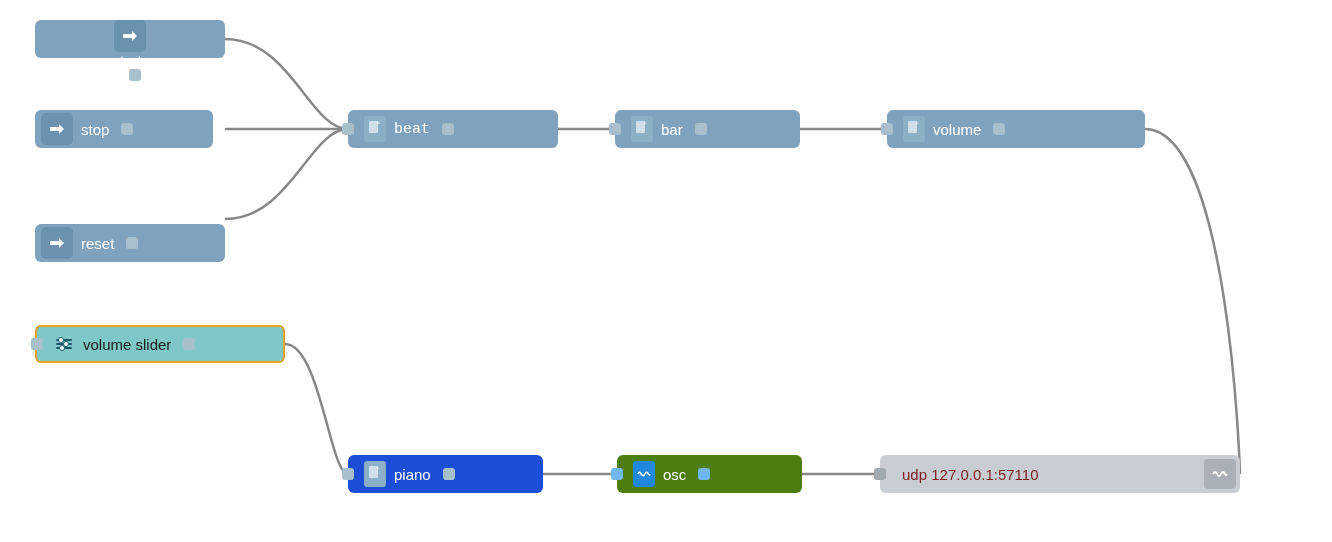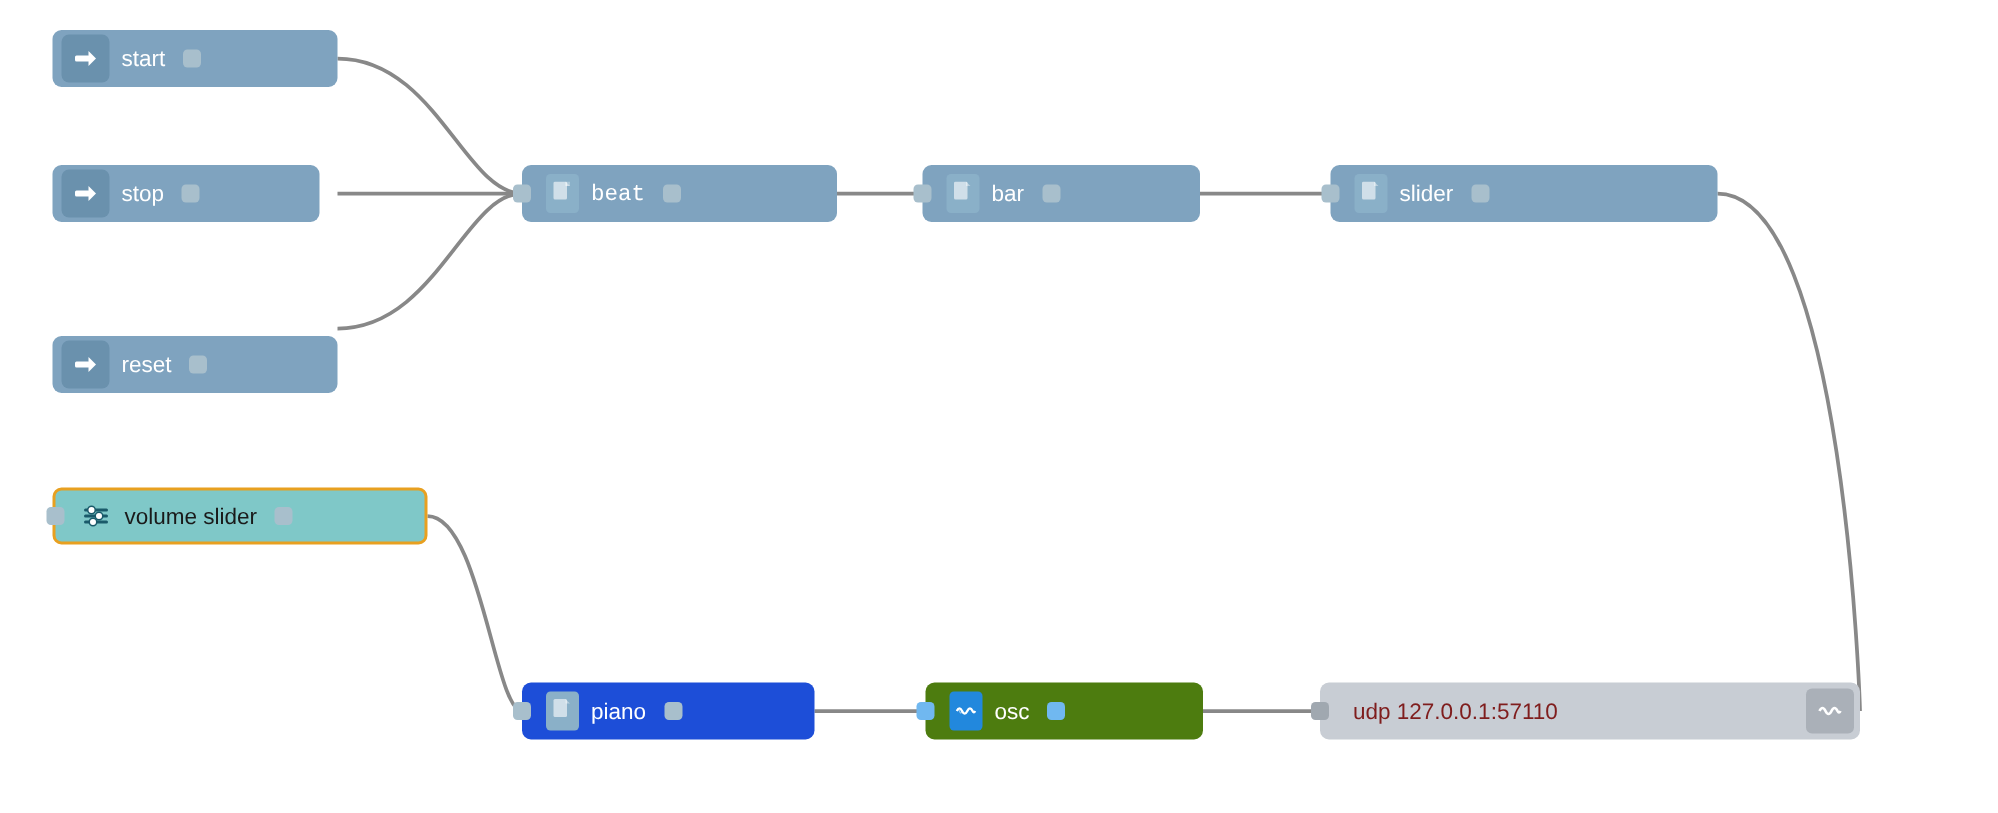--- a/index.html
+++ b/index.html
@@ -162,21 +162,21 @@
 
     <path d="M 1145 129 C 1230 129, 1240 474, 1240 474" stroke="#888" stroke-width="2.5" fill="none"></path>
 
     <path d="M 285 344 C 320 344, 330 474, 348 474" stroke="#888" stroke-width="2.5" fill="none"></path>
 
     <path d="M 543 474 C 572 474, 587 474, 617 474" stroke="#888" stroke-width="2.5" fill="none"></path>
 
     <path d="M 802 474 C 830 474, 850 474, 880 474" stroke="#888" stroke-width="2.5" fill="none"></path>
   </svg>
 
-  <div class="node node-trigger" style="left:35px; top:20px; width:190px;">
+  <div class="node node-trigger" style="left:35px; top:20px; width:190px;flex-direction:column;">
     <div class="trigger-btn">
       <svg width="16" height="16" viewBox="0 0 16 16">
         <rect x="1" y="6" width="10" height="4" rx="1" fill="white"></rect>
         <polygon points="10,3 15,8 10,13" fill="white"></polygon>
       </svg>
     </div>
     <span class="node-label">start</span>
     <div class="node-port right"></div>
   </div>
 
@@ -228,21 +228,21 @@
   </div>
 
   <div class="node" style="left:887px; top:110px; width:258px;">
     <div class="node-port left"></div>
     <div class="node-icon">
       <svg viewBox="0 0 14 16" fill="none">
         <rect x="1" y="0" width="9" height="12" rx="1" fill="rgba(255,255,255,0.6)"></rect>
         <path d="M 9 0 L 12 3 L 9 3 Z" fill="rgba(255,255,255,0.4)"></path>
       </svg>
     </div>
-    <span class="node-label">slider</span>
+    <span class="node-label">volume</span>
     <div class="node-port right"></div>
   </div>
 
   <div class="node node-volume" style="left:35px; top:325px; width:250px;">
     <div class="node-port left" style="background:#a8bfcc; margin-left:-6px; margin-right:4px;"></div>
     <div class="slider-icon">
       <svg width="18" height="18" viewBox="0 0 18 18">
         <line x1="2" y1="5" x2="16" y2="5" stroke="#1a5a6a" stroke-width="2" stroke-linecap="round"></line>
         <circle cx="6" cy="5" r="2.5" fill="white" stroke="#1a5a6a" stroke-width="1"></circle>
         <line x1="2" y1="9" x2="16" y2="9" stroke="#1a5a6a" stroke-width="2" stroke-linecap="round"></line>

